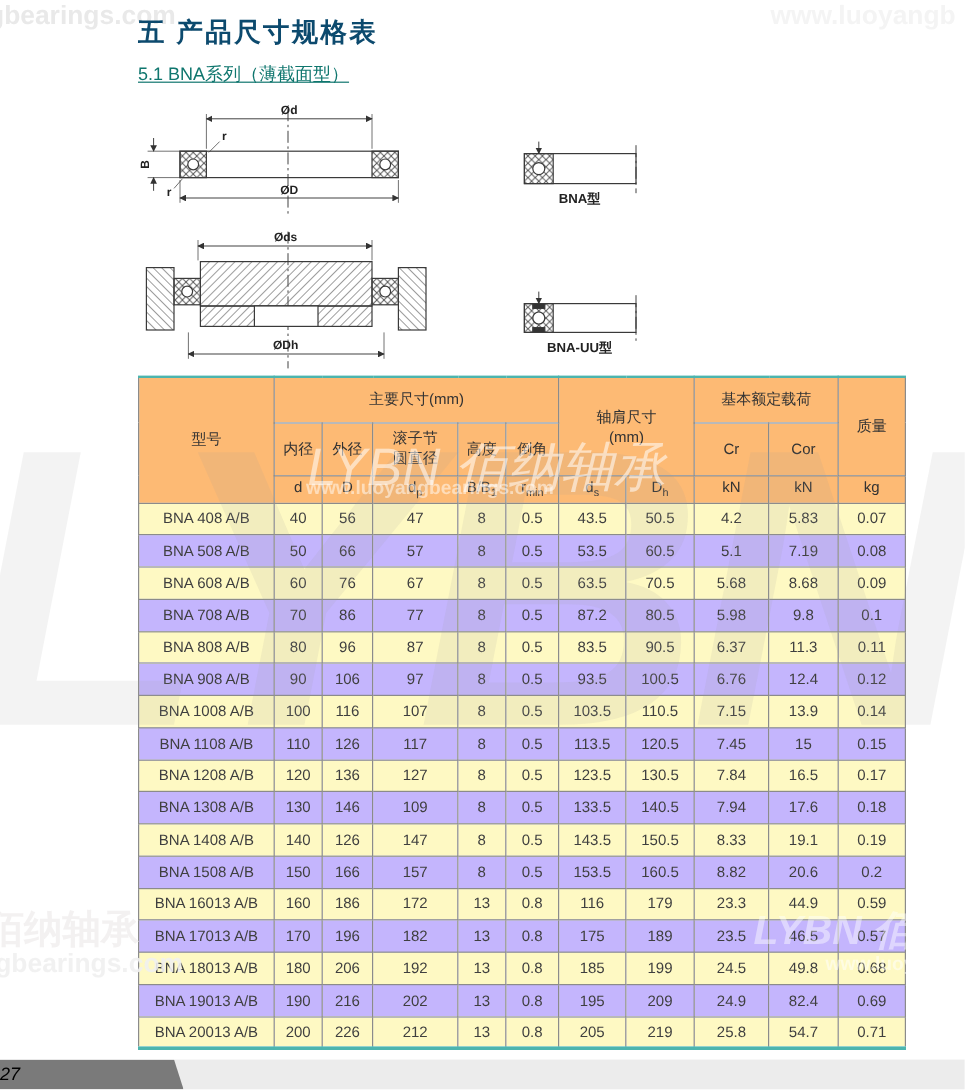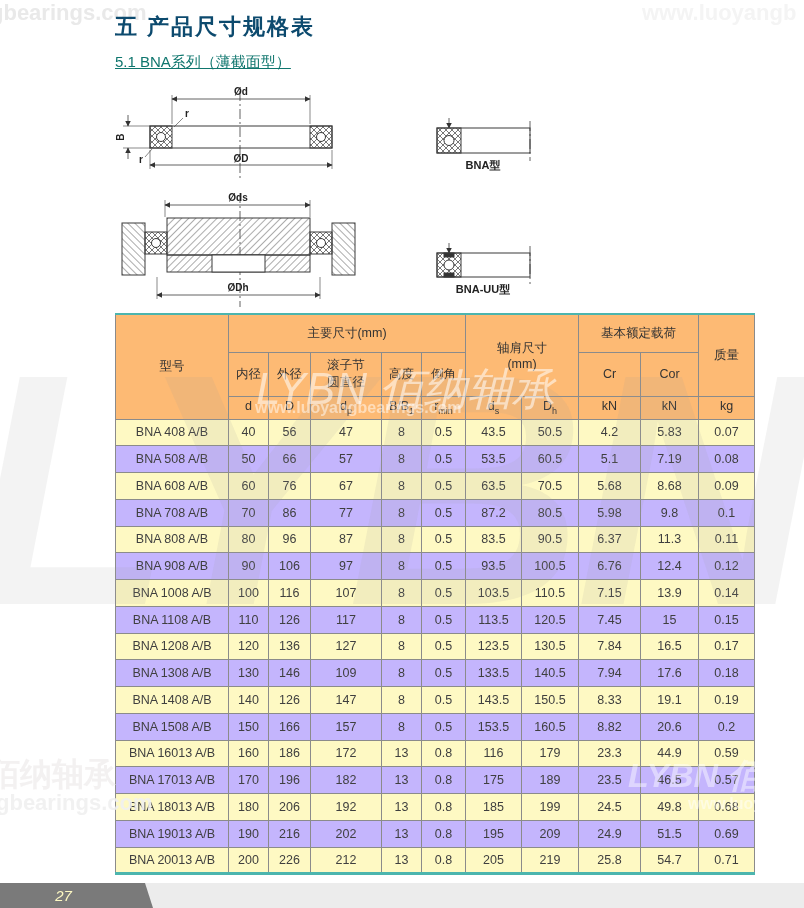--- a/index.html
+++ b/index.html
@@ -49,22 +49,22 @@
   .spec-table tr.h2{height:44px;margin-left:23px;}
   .spec-table tr.h3{height:23px;}
   .spec-table tbody tr{height:26.76px;background:#fef9c3;}
   .spec-table tbody tr.alt{background:#c4b5fd;}
   .spec-table sub{font-size:9px;}
   
   .footer-light{position:absolute;left:0;top:883px;width:804px;height:25px;background:#ececec;z-index:3;}
   .footer-dark{
     position:absolute;left:0;top:883px;width:153px;height:25px;background:#7a7a7a;z-index:4;
     clip-path:polygon(0 0,145px 0,153px 100%,0 100%);
-    color:#fef9c3;font-style:italic;font-size:15px;line-height:25px;
-    text-align:center;padding-right:26px;box-sizing:border-box;
+    color:#000000;font-style:italic;font-size:15px;line-height:25px;
+    text-align:left;padding-right:26px;box-sizing:border-box;
   }
 </style>
 </head>
 <body>
 
 <div class="wm wm-top-left">gbearings.com</div>
 <div class="wm wm-top-right">www.luoyangb</div>
 <div class="wm wm-giant">LYBN</div>
 
 <div class="section-title">五  产品尺寸规格表</div>
@@ -413,21 +413,21 @@
       <tr class="alt">
         <td>BNA 19013 A/B</td>
         <td>190</td>
         <td>216</td>
         <td>202</td>
         <td>13</td>
         <td>0.8</td>
         <td>195</td>
         <td>209</td>
         <td>24.9</td>
-        <td>51.5</td>
+        <td>82.4</td>
         <td>0.69</td>
       </tr>
       <tr>
         <td>BNA 20013 A/B</td>
         <td>200</td>
         <td>226</td>
         <td>212</td>
         <td>13</td>
         <td>0.8</td>
         <td>205</td>

